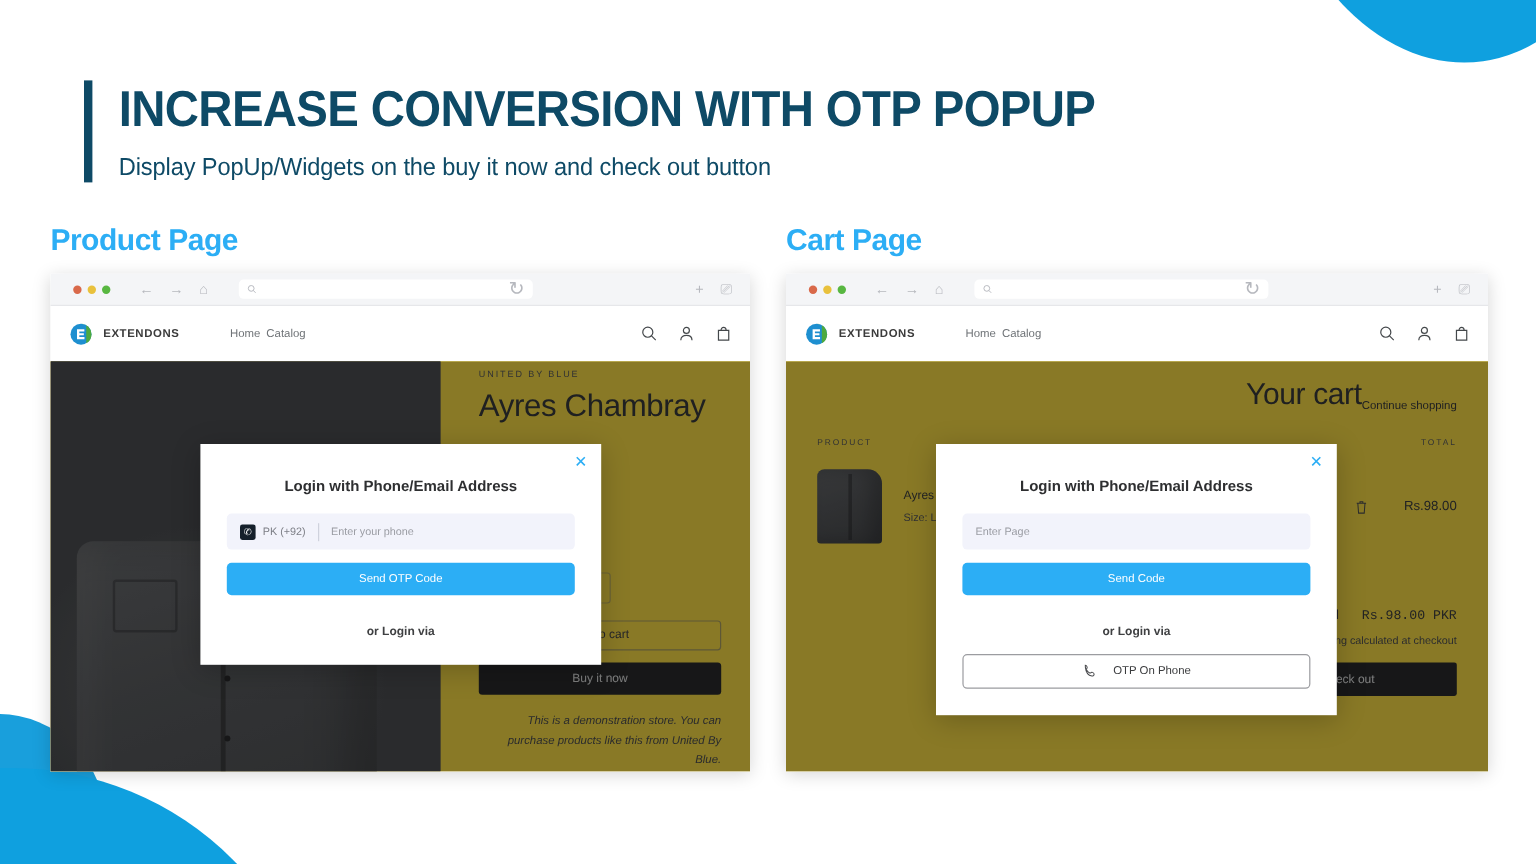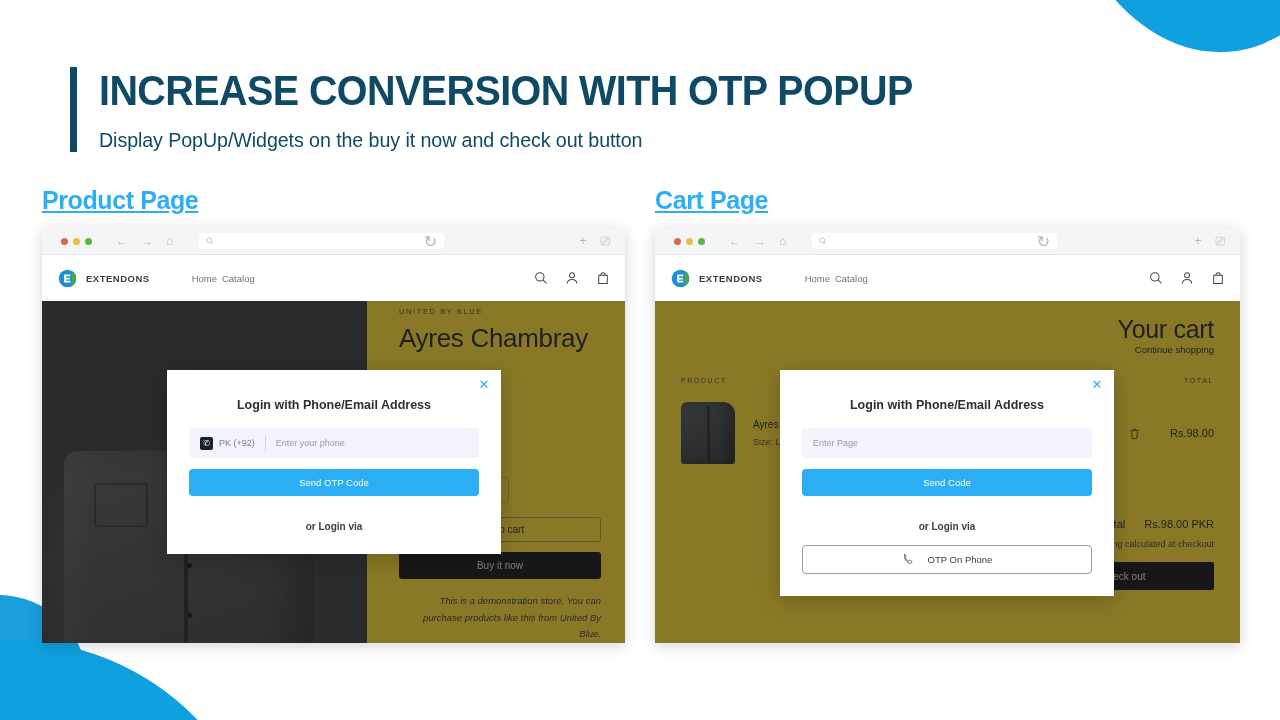--- a/index.html
+++ b/index.html
@@ -48,21 +48,21 @@
   .subhead {
     margin-top: 14px; font-size: 20.5px; color: #0E4A66;
     letter-spacing: -0.1px;
     transform: scaleX(0.96); transform-origin: left center;
     white-space: nowrap;
   }
 
   
   .section-label {
     position: absolute; font-size: 25px; font-weight: bold;
-    color: #2CAEF5; letter-spacing: -0.4px; text-decoration: underline;
+    color: #2CAEF5; letter-spacing: -0.4px;
   }
   .label-left  { left: 42px;  top: 186px; }
   .label-right { left: 655px; top: 186px; }
 
   
   .browser {
     position: absolute; background: #fff;
     box-shadow: 0 3px 14px rgba(0,0,0,0.17);
     overflow: hidden;
   }
@@ -140,21 +140,21 @@
     display: flex; align-items: center; justify-content: center; font-size: 10px; color: #46474a;
   }
   .cta-solid {
     margin-top: 10px; height: 27px; background: #2b2c2e; border-radius: 3px;
     display: flex; align-items: center; justify-content: center; font-size: 10px; color: #e6e6e6;
   }
   .demo-note { margin-top: 14px; font-size: 9.5px; font-style: italic; color: #4f5053; line-height: 1.75; text-align: right; }
 
   
   .cart { position: absolute; inset: 0; padding: 14px 26px; }
-  .cart-top { display: flex; align-items: flex-end; justify-content: flex-start; flex-direction: column; }
+  .cart-top { display: flex; align-items: flex-end; justify-content: flex-end; }
   .cart-title { font-size: 25px; color: #3a3b3d; letter-spacing: -0.3px; }
   .cart-link { font-size: 9.5px; color: #3a3b3d; }
   .cart-cols { display: flex; justify-content: space-between; margin-top: 22px;
                font-size: 7px; letter-spacing: 1.6px; color: #5b5c5e; text-transform: uppercase; }
   .cart-row { display: flex; align-items: center; margin-top: 18px; }
   .cart-thumb {
     width: 54px; height: 62px; flex: 0 0 54px;
     background: linear-gradient(160deg,#66686b 0%,#55575a 60%,#4b4d50 100%);
     border-radius: 6px 12px 3px 3px;
     box-shadow: inset -10px 0 14px rgba(0,0,0,0.2);
@@ -162,21 +162,21 @@
   }
   .cart-thumb:before { content:""; position:absolute; left:48%; top:4px; width:3px; height:88%; background:rgba(30,30,32,0.4); }
   .cart-meta { margin-left: 18px; }
   .cart-pname { font-size: 10px; color: #3f4042; }
   .cart-variant { font-size: 9px; color: #5a5b5e; margin-top: 7px; }
   .cart-right { margin-left: auto; display: flex; align-items: center; gap: 30px; }
   .trash-ic { color: #515255; }
   .cart-total { font-size: 11px; color: #3f4042; }
   .cart-sum { margin-top: 54px; text-align: right; }
   .sub-line { font-size: 11px; color: #3f4042; }
-  .sub-line span.amt { margin-left: 16px; }
+  .sub-line span.amt { margin-left: 16px; font-family: Liberation Mono, monospace; }
   .tax-line { font-size: 9px; color: #525356; margin-top: 9px; }
   .checkout-btn {
     margin-top: 13px; margin-left: auto; width: 182px; height: 28px; background: #2b2c2e;
     display: flex; align-items: center; justify-content: center; font-size: 10px; color: #e8e8e8;
     border-radius: 2px;
   }
 
   
   .modal {
     position: absolute; z-index: 20; background: #fff;

